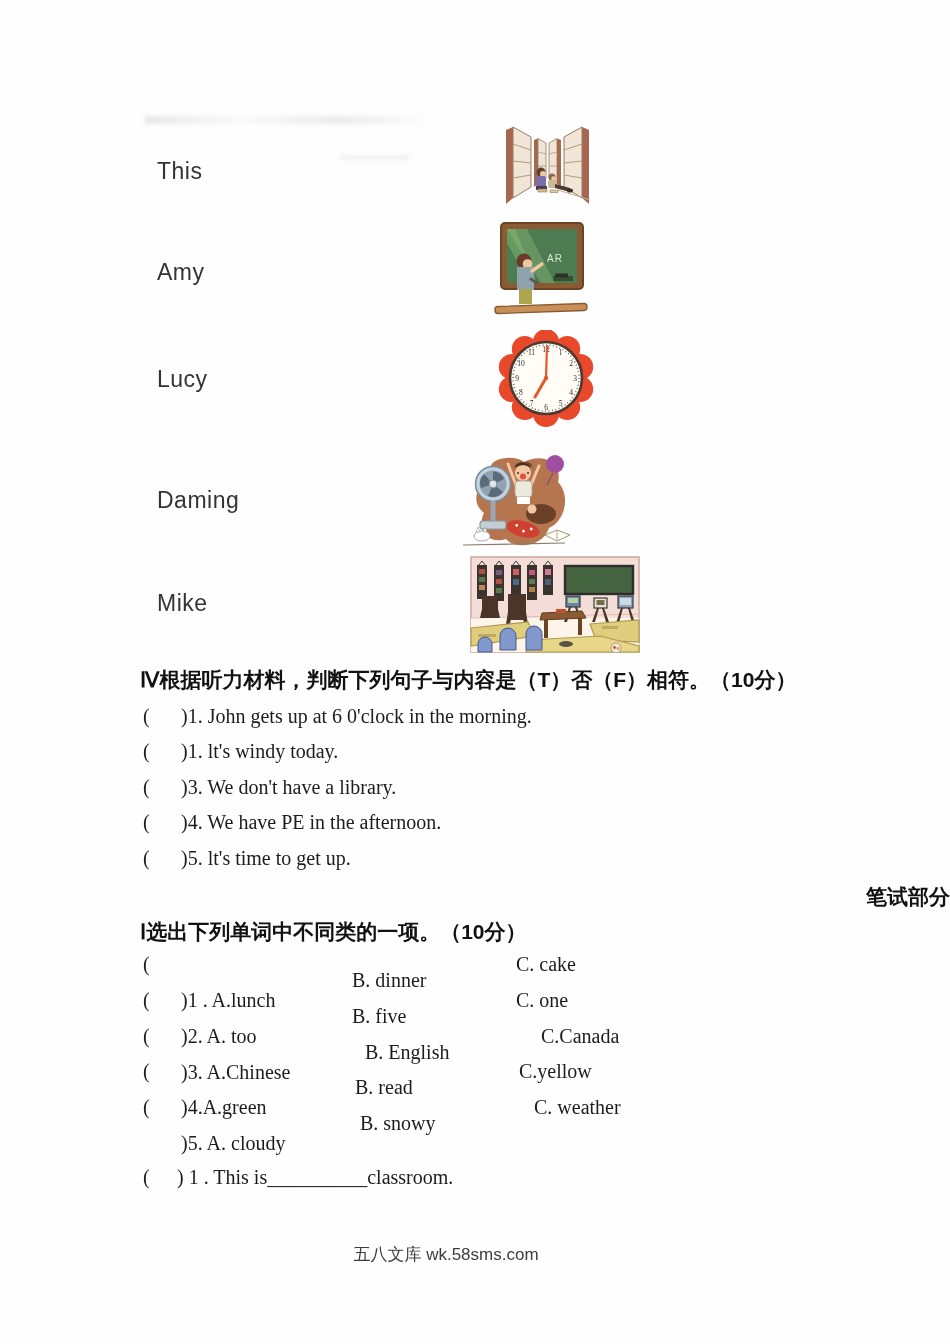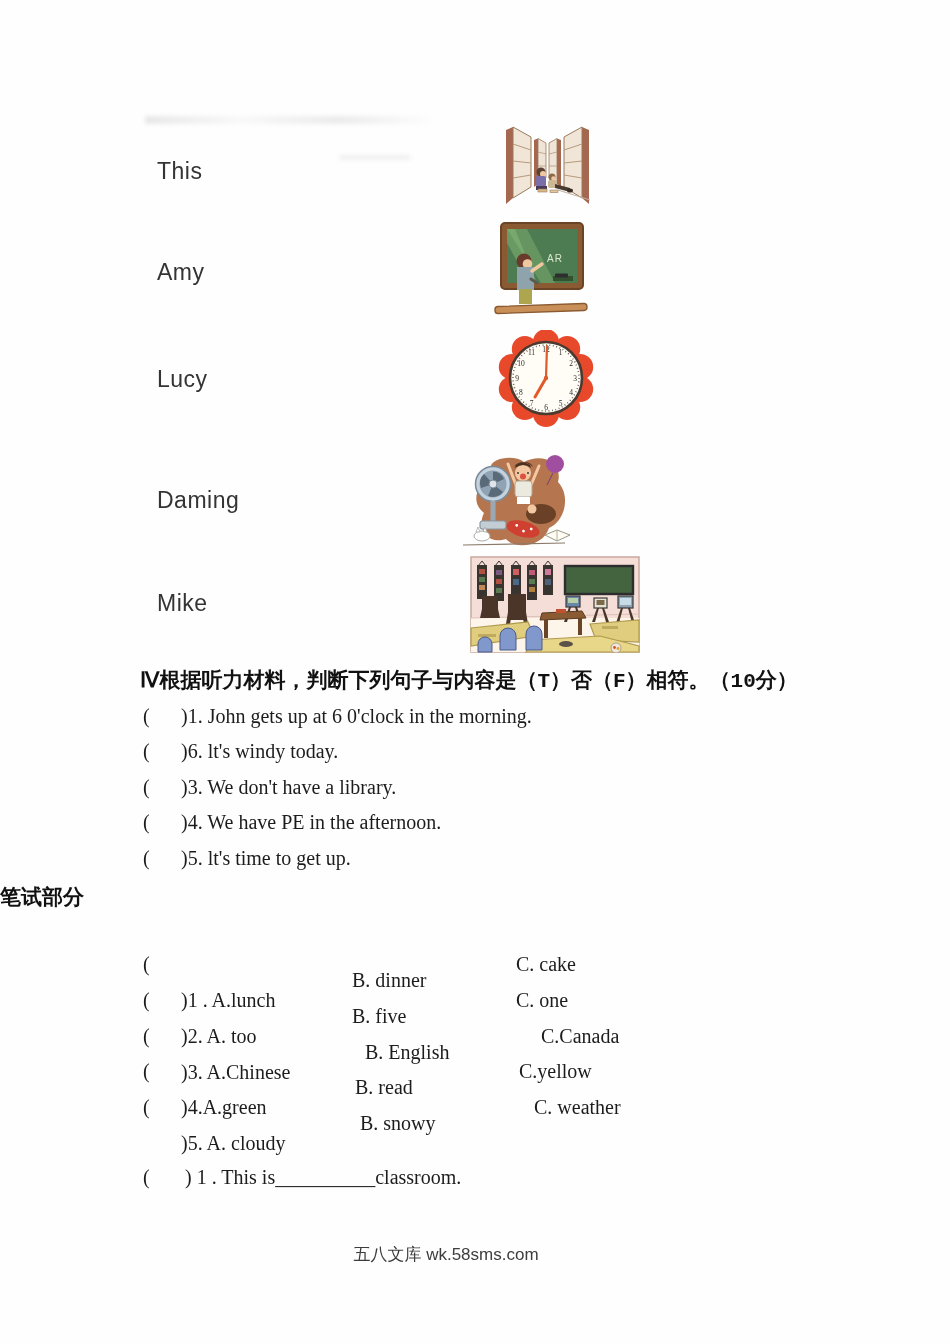--- a/index.html
+++ b/index.html
@@ -23,37 +23,37 @@
   }
   .match-name{
     position:absolute;left:157px;
     font-family:"Liberation Sans", sans-serif;
     font-size:23px;color:#343434;letter-spacing:.5px;
   }
   .match-img{position:absolute;}
   .sec-heading{
     position:absolute;left:140px;
     font-weight:bold;font-size:21px;color:#111;
-    font-family:Liberation Mono, monospace;
+    font-family:Liberation Sans, sans-serif;
     white-space:pre;
   }
   .center-heading{
-    position:absolute;left:0;width:950px;text-align:left;
+    position:absolute;left:0;width:950px;text-align:right;
     font-weight:bold;font-size:21px;color:#111;
   }
   .qline{
     position:absolute;left:143px;height:26px;
     font-size:20px;color:#1c1c1c;white-space:pre;
   }
   .qline .paren{position:absolute;left:0;top:0;}
   .qline .qtext{position:absolute;left:38px;top:0;}
   .qline .colA{position:absolute;left:38px;top:0;margin-top:36px;}
   .qline .colB{position:absolute;left:209px;top:16px;text-align:center;}
   .qline .colC{position:absolute;left:357px;top:0;margin-left:16px;}
-  .qline .qtext2{position:absolute;left:34px;top:0;margin-left:8px;}
+  .qline .qtext2{position:absolute;left:34px;top:0;}
   .footer{
     position:absolute;left:0;top:1243px;width:892px;text-align:center;
     font-family:"Liberation Sans", sans-serif;
     font-size:17px;color:#3d3d3d;
   }
 </style>
 </head>
 <body>
 
 <div id="page">
@@ -307,37 +307,38 @@
   </svg>
 
   <div class="sec-heading" style="top:666px">Ⅳ根据听力材料，判断下列句子与内容是（T）否（F）相符。（10分）</div>
 
   <div class="qline" style="top:705px">
     <span class="paren">(</span>
     <span class="qtext">)1. John gets up at 6 0'clock in the morning.</span>
   </div>
   <div class="qline" style="top:740px">
     <span class="paren">(</span>
-    <span class="qtext">)6. lt's windy today.</span>
+    <span class="qtext">)1. lt's windy today.</span>
   </div>
   <div class="qline" style="top:776px">
     <span class="paren">(</span>
     <span class="qtext">)3. We don't have a library.</span>
   </div>
   <div class="qline" style="top:811px">
     <span class="paren">(</span>
     <span class="qtext">)4. We have PE in the afternoon.</span>
   </div>
   <div class="qline" style="top:847px">
     <span class="paren">(</span>
     <span class="qtext">)5. lt's time to get up.</span>
   </div>
 
   <div class="center-heading" style="top:883px">笔试部分</div>
 
+  <div class="sec-heading" style="top:918px">Ⅰ选出下列单词中不同类的一项。（10分）</div>
 
   <div class="qline" style="top:953px">
     <span class="paren">(</span>
     <span class="colA">)1 . A.lunch</span>
     <span class="colB">B. dinner</span>
     <span class="colC">C. cake</span>
   </div>
   <div class="qline" style="top:989px">
     <span class="paren">(</span>
     <span class="colA">)2. A. too</span>

